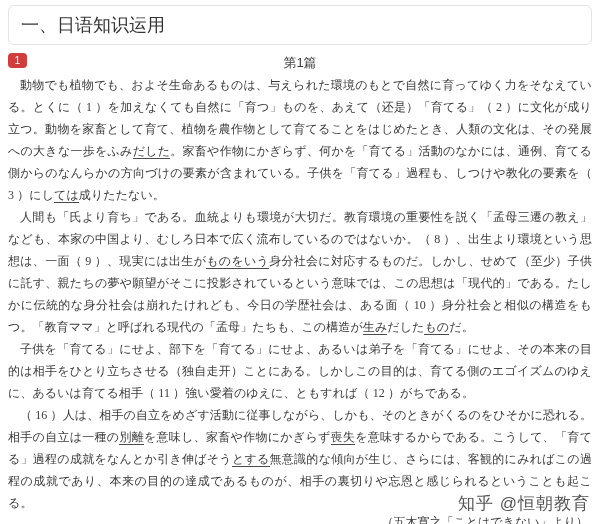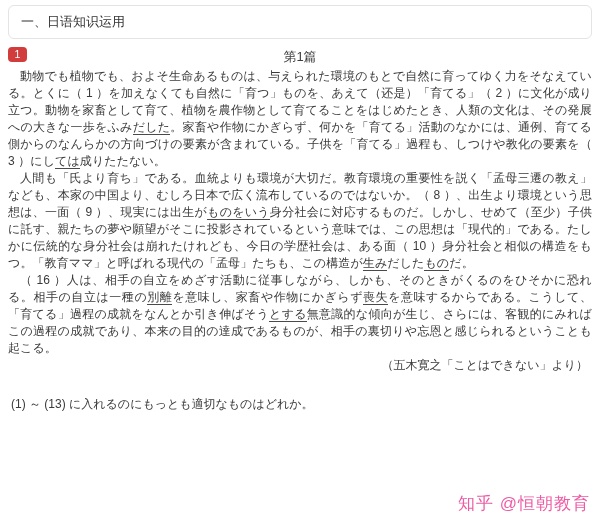--- a/index.html
+++ b/index.html
@@ -4,71 +4,73 @@
 <style>
   html,body{margin:0;padding:0;}
   body{
     width:600px;height:524px;overflow:hidden;background:#ffffff;
     font-family:"Liberation Sans","DejaVu Sans",sans-serif;
     color:#3a3a3a;position:relative;
   }
   .page{padding:5px 8px 0 8px;}
   .header-box{
     border:1px solid #e4e4e4;border-radius:6px;background:#fff;
-    padding:7px 12px;font-size:13px;color:#333;
+    padding:7px 12px;font-size:18px;color:#333;
   }
   .question-head{
     position:relative;height:18px;margin-top:8px;margin-bottom:3px;
     text-align:center;
   }
   .badge{
     position:absolute;left:0;top:0;
     display:inline-block;min-width:11px;height:15px;line-height:15px;
     padding:0 4px;border-radius:4px;color:#fff;font-size:10.5px;
     text-align:center;
   }
   .passage-title{font-size:13px;color:#3d3d3d;}
   .passage{margin-top:2px;}
   .para{
-    margin:0;font-size:12px;line-height:17px;
+    margin:0;font-size:12px;line-height:22px;
     text-align:justify;text-indent:12px;color:#3a3a3a;
     letter-spacing:0.1px;
+    font-family:Liberation Serif, serif;
   }
   .u{border-bottom:1px solid #4a4a4a;padding-bottom:0px;}
   .attribution{
     font-size:12px;line-height:16.6px;text-align:right;
     padding-right:4px;color:#3a3a3a;
   }
   .question-line{
     font-size:12px;line-height:16.6px;margin-top:22px;color:#3a3a3a;
     padding-left:3px;
   }
   .watermark{
     position:absolute;right:10px;top:492px;
     font-size:17px;letter-spacing:1px;
-    color:#ec4899;opacity:0.9;pointer-events:none;
+    color:#404040;opacity:0.9;pointer-events:none;
   }
 </style>
 </head>
 <body>
 
 <div class="page">
 
   <div class="header-box">
     <span>一、日语知识运用</span>
   </div>
 
   <div class="question-head">
     <span class="badge" style="background: rgb(209, 60, 60);">1</span>
     <span class="passage-title">第1篇</span>
   </div>
 
   <div class="passage" id="passage">
       <p class="para"><span>動物でも植物でも、およそ生命あるものは、与えられた環境のもとで自然に育ってゆく力をそなえている。とくに（ 1 ）を加えなくても自然に「育つ」ものを、あえて（还是）「育てる」（ 2 ）に文化が成り立つ。動物を家畜として育て、植物を農作物として育てることをはじめたとき、人類の文化は、その発展への大きな一歩をふみ</span><span class="u">だした</span><span>。家畜や作物にかぎらず、何かを「育てる」活動のなかには、通例、育てる側からのなんらかの方向づけの要素が含まれている。子供を「育てる」過程も、しつけや教化の要素を（ 3 ）にし</span><span class="u">ては</span><span>成りたたない。</span></p>
       <p class="para"><span>人間も「氏より育ち」である。血統よりも環境が大切だ。教育環境の重要性を説く「孟母三遷の教え」なども、本家の中国より、むしろ日本で広く流布しているのではないか。（ 8 ）、出生より環境という思想は、一面（ 9 ）、現実には出生が</span><span class="u">ものをいう</span><span>身分社会に対応するものだ。しかし、せめて（至少）子供に託す、親たちの夢や願望がそこに投影されているという意味では、この思想は「現代的」である。たしかに伝統的な身分社会は崩れたけれども、今日の学歴社会は、ある面（ 10 ）身分社会と相似の構造をもつ。「教育ママ」と呼ばれる現代の「孟母」たちも、この構造が</span><span class="u">生み</span><span>だした</span><span class="u">もの</span><span>だ。</span></p>
+      <p class="para"><span>子供を「育てる」にせよ、部下を「育てる」にせよ、あるいは弟子を「育てる」にせよ、その本来の目的は相手をひとり立ちさせる（独自走开）ことにある。しかしこの目的は、育てる側のエゴイズムのゆえに、あるいは育てる相手（ 11 ）強い愛着のゆえに、ともすれば（ 12 ）がちである。</span></p>
       <p class="para"><span>（ 16 ）人は、相手の自立をめざす活動に従事しながら、しかも、そのときがくるのをひそかに恐れる。相手の自立は一種の</span><span class="u">別離</span><span>を意味し、家畜や作物にかぎらず</span><span class="u">喪失</span><span>を意味するからである。こうして、「育てる」過程の成就をなんとか引き伸ばそう</span><span class="u">とする</span><span>無意識的な傾向が生じ、さらには、客観的にみればこの過程の成就であり、本来の目的の達成であるものが、相手の裏切りや忘恩と感じられるということも起こる。</span></p>
     </div>
 
   <div class="attribution">（五木寛之「ことはできない」より）</div>
 
   <div class="question-line">(1) ～ (13) に入れるのにもっとも適切なものはどれか。</div>
 
 </div>
 
 <div class="watermark">

